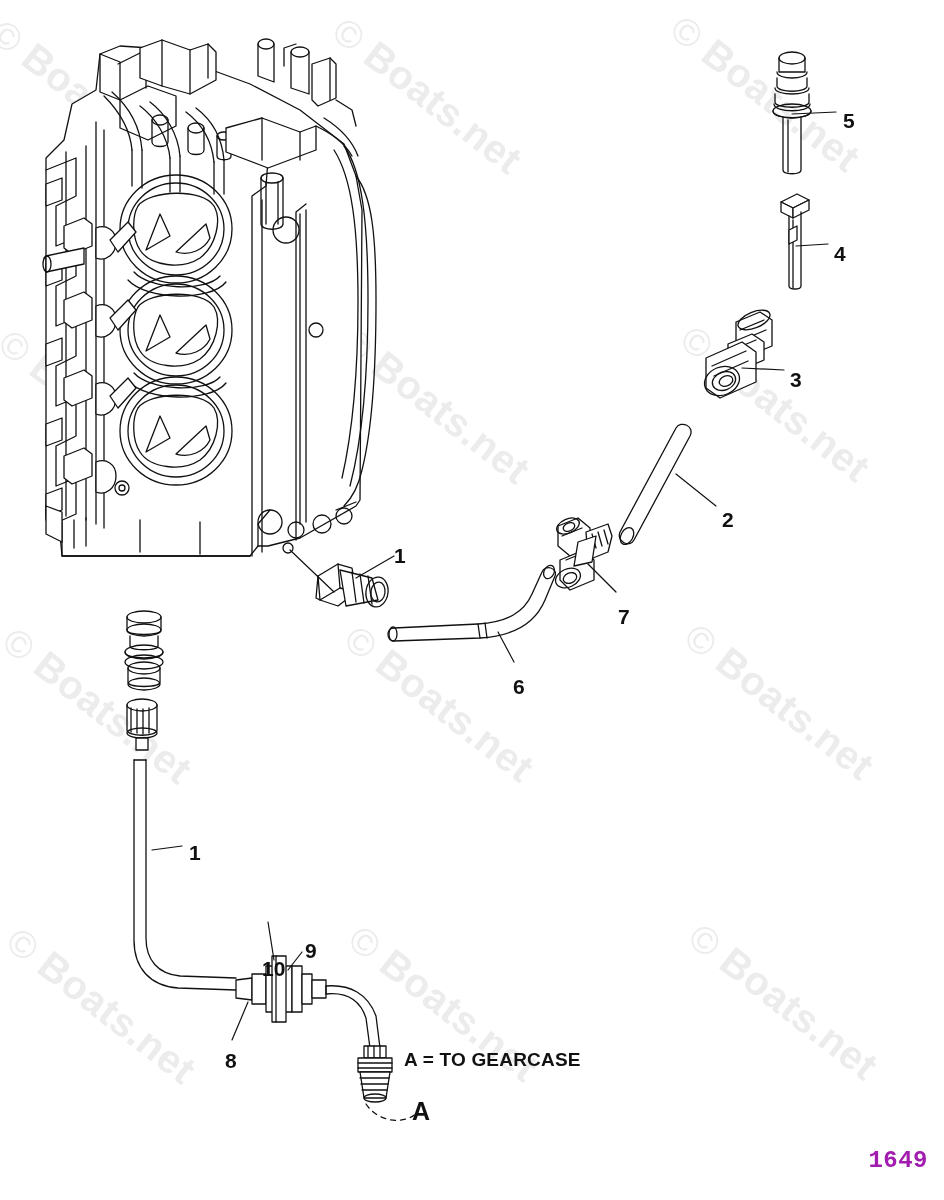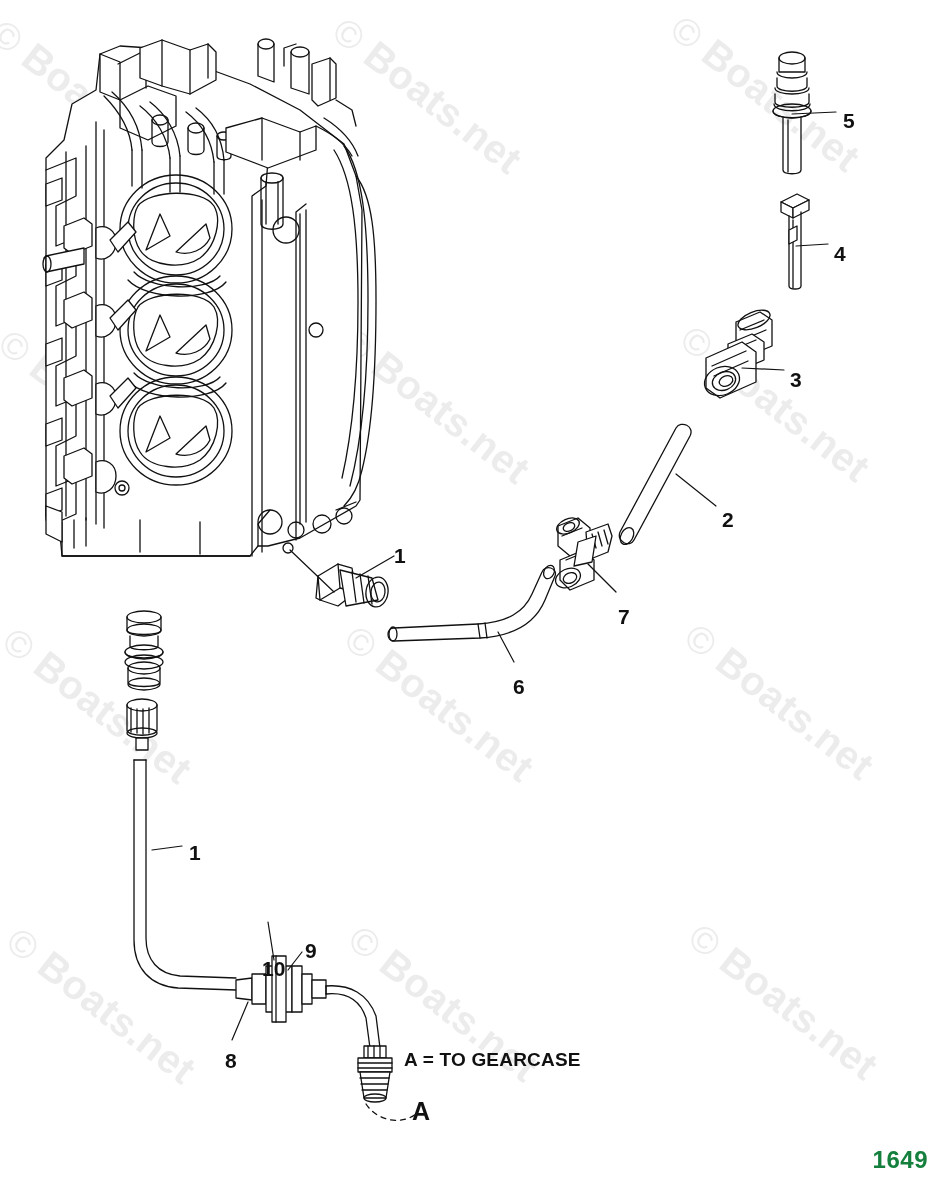--- a/index.html
+++ b/index.html
@@ -37,22 +37,22 @@
     line-height:1;
   }
   .note{
     position:absolute;z-index:30;
     font-family:"Liberation Sans", sans-serif;
     font-weight:700;font-size:19px;color:#111;
     letter-spacing:.2px;white-space:nowrap;
   }
   .figno{
     position:absolute;z-index:30;right:16px;bottom:26px;
-    font-family:Liberation Sans, sans-serif;
-    font-weight:700;font-size:24px;color:#15803d;letter-spacing:.5px;
+    font-family:Liberation Mono, monospace;
+    font-weight:700;font-size:24px;color:#a21caf;letter-spacing:.5px;
   }
   .amark{
     position:absolute;z-index:30;
     font-family:"Liberation Sans", sans-serif;
     font-weight:700;font-size:25px;color:#111;
   }
 </style>
 </head>
 <body>
 

